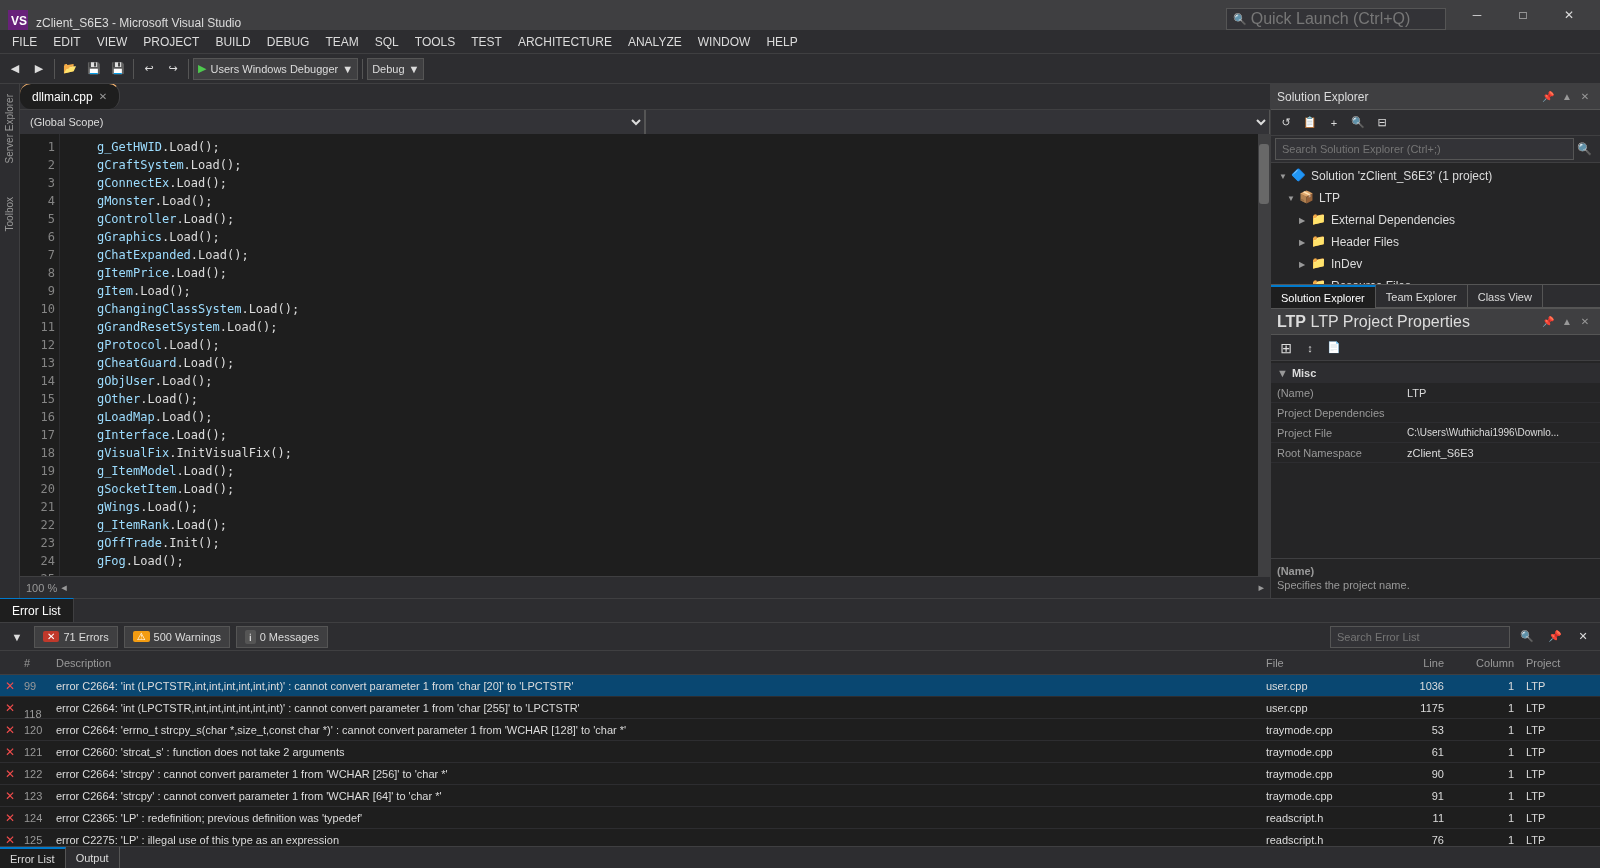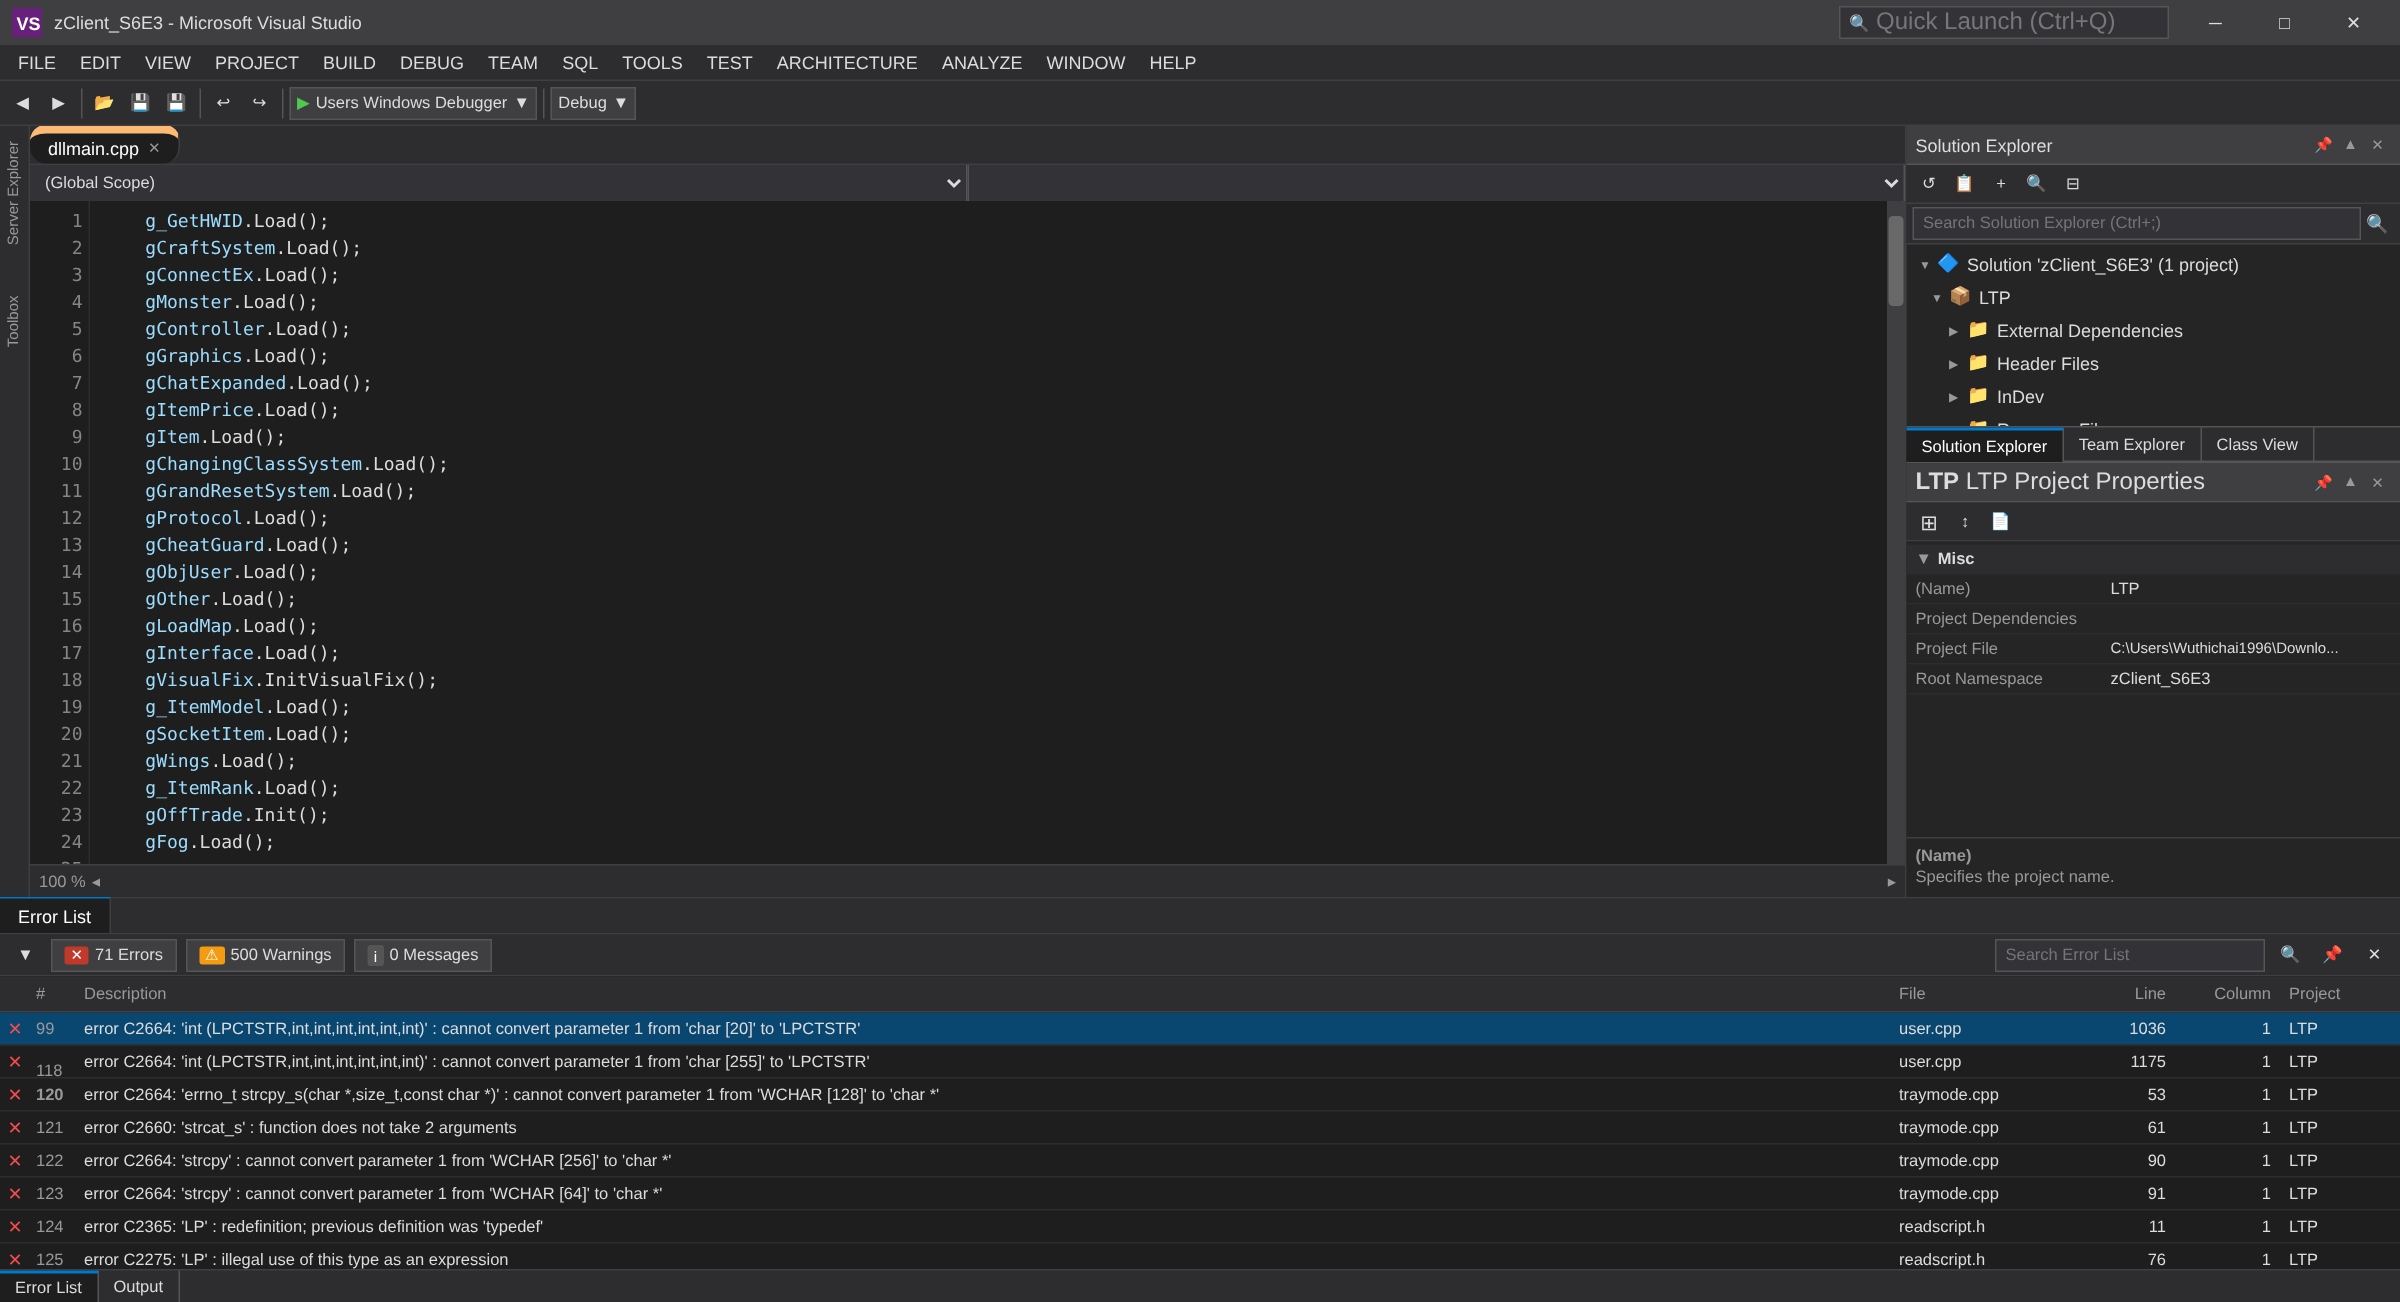--- a/index.html
+++ b/index.html
@@ -1,19 +1,19 @@
 <!DOCTYPE html>
 <html><head>
   <meta charset="utf-8">
   <style>
     * { margin: 0; padding: 0; box-sizing: border-box; }
     body { font-family: 'Segoe UI', sans-serif; font-size: 12px; background: #2d2d30; color: #dcdcdc; width: 1600px; height: 868px; overflow: hidden; }
 
     
-    .title-bar { background: #3f3f41; height: 30px; display: flex; align-items: center; padding: 0 8px; color: #dcdcdc; font-size: 12px; }
+    .title-bar { background: #3f3f41; height: 30px; display: flex; align-items: flex-end; padding: 0 8px; color: #dcdcdc; font-size: 12px; }
     .title-bar-logo { width: 20px; height: 20px; margin-right: 8px; }
     .title-bar-title { flex: 1; }
     .title-bar-controls { display: flex; gap: 0; margin-left: auto; }
     .title-bar-btn { width: 46px; height: 30px; display: flex; align-items: center; justify-content: center; cursor: pointer; color: #dcdcdc; font-size: 12px; }
     .quick-launch { display: flex; align-items: center; background: #333337; border: 1px solid #555; height: 22px; width: 220px; padding: 0 6px; color: #999; font-size: 11px; margin-right: 8px; }
 
     
     .menu-bar { background: #2d2d30; height: 24px; display: flex; align-items: center; padding: 0 4px; border-bottom: 1px solid #3f3f41; }
     .menu-item { padding: 2px 8px; color: #dcdcdc; font-size: 12px; cursor: pointer; height: 24px; display: flex; align-items: center; }
 
@@ -24,21 +24,21 @@
     .tb-dropdown { height: 22px; background: #3f3f41; border: 1px solid #555; color: #dcdcdc; font-size: 11px; padding: 0 4px; cursor: pointer; display: flex; align-items: center; gap: 4px; }
 
     
     .left-sidebar { width: 20px; background: #2d2d30; border-right: 1px solid #3f3f41; display: flex; flex-direction: column; align-items: center; padding-top: 4px; gap: 2px; }
     .sidebar-tab { writing-mode: vertical-rl; transform: rotate(180deg); font-size: 10px; color: #999; padding: 6px 2px; cursor: pointer; }
 
     
     .editor-container { flex: 1; display: flex; flex-direction: column; }
     .tab-bar { background: #2d2d30; height: 26px; display: flex; align-items: flex-end; border-bottom: 1px solid #3f3f41; }
     .tab { height: 26px; display: flex; align-items: center; padding: 0 12px; font-size: 12px; color: #dcdcdc; cursor: pointer; border-right: 1px solid #3f3f41; background: #3f3f41; gap: 6px; }
-    .tab.active { background: #1e1e1e; color: #fff; border-top: 6px solid #fdba74; border-radius: 11px; }
+    .tab.active { background: #1e1e1e; color: #fff; border-top: 1px solid #fdba74; border-radius: 11px; }
     .tab-close { color: #999; font-size: 10px; cursor: pointer; }
 
     .scope-bar { height: 24px; background: #2d2d30; display: flex; align-items: center; border-bottom: 1px solid #3f3f41; }
     .scope-dropdown { flex: 1; height: 24px; background: #333337; border: none; border-right: 1px solid #555; color: #dcdcdc; font-size: 11px; padding: 0 6px; }
 
     .editor { flex: 1; background: #1e1e1e; overflow: hidden; display: flex; }
     .line-numbers { width: 40px; background: #1e1e1e; color: #858585; font-size: 12px; font-family: 'Consolas', monospace; padding: 4px 4px 4px 8px; text-align: right; line-height: 18px; border-right: 1px solid #2d2d30; }
     .code-content { flex: 1; padding: 4px 8px; font-size: 12px; font-family: 'Consolas', monospace; color: #dcdcdc; line-height: 18px; overflow: hidden; }
     .code-line { white-space: pre; }
     .scrollbar-v { width: 12px; background: #3f3f41; }
@@ -451,21 +451,21 @@
       <div class="error-col col-desc" title="error C2664: 'int (LPCTSTR,int,int,int,int,int,int)' : cannot convert parameter 1 from 'char [255]' to 'LPCTSTR'">error C2664: 'int (LPCTSTR,int,int,int,int,int,int)' : cannot convert parameter 1 from 'char [255]' to 'LPCTSTR'</div>
       <div class="error-col col-file">user.cpp</div>
       <div class="error-col col-line">1175</div>
       <div class="error-col col-col">1</div>
       <div class="error-col col-proj">LTP</div>
     </div>
           <div class="error-row">
       <div class="error-icon">
               <span class="icon-error">✕</span>
             </div>
-      <div style="width:30px; padding:0 4px; font-size:11px; color:#999;font-weight:bold;">120</div>
+      <div style="width:30px; padding:0 4px; font-size:11px; color:#999;">120</div>
       <div class="error-col col-desc" title="error C2664: 'errno_t strcpy_s(char *,size_t,const char *)' : cannot convert parameter 1 from 'WCHAR [128]' to 'char *'">error C2664: 'errno_t strcpy_s(char *,size_t,const char *)' : cannot convert parameter 1 from 'WCHAR [128]' to 'char *'</div>
       <div class="error-col col-file">traymode.cpp</div>
       <div class="error-col col-line">53</div>
       <div class="error-col col-col">1</div>
       <div class="error-col col-proj">LTP</div>
     </div>
           <div class="error-row">
       <div class="error-icon">
               <span class="icon-error">✕</span>
             </div>

